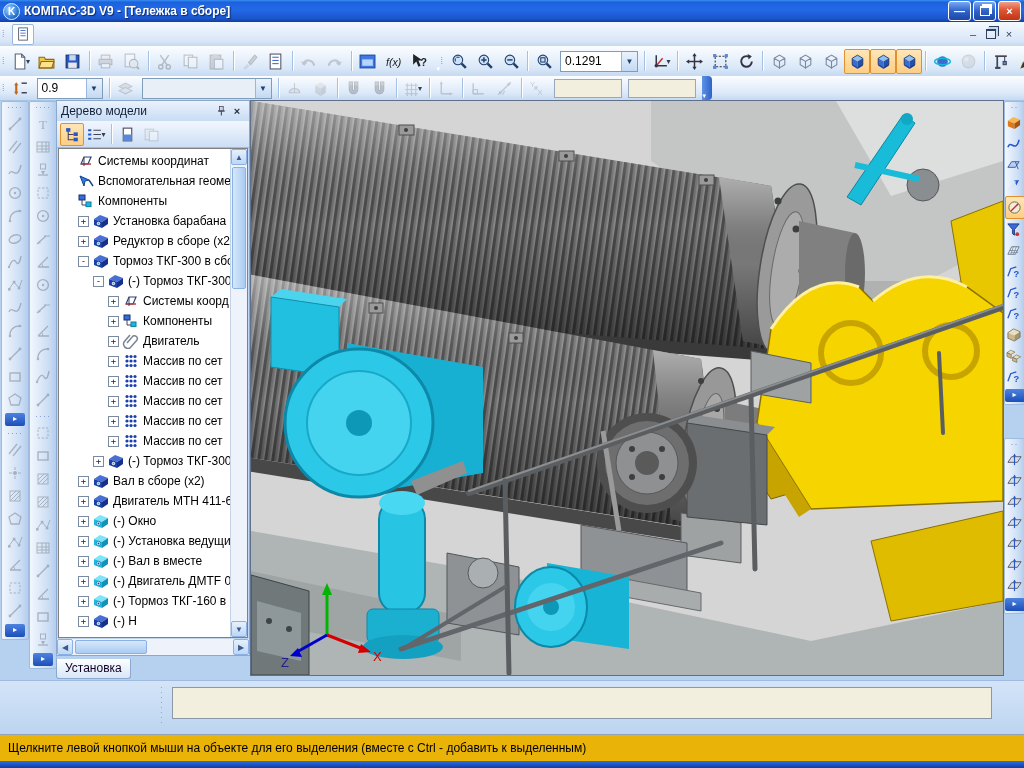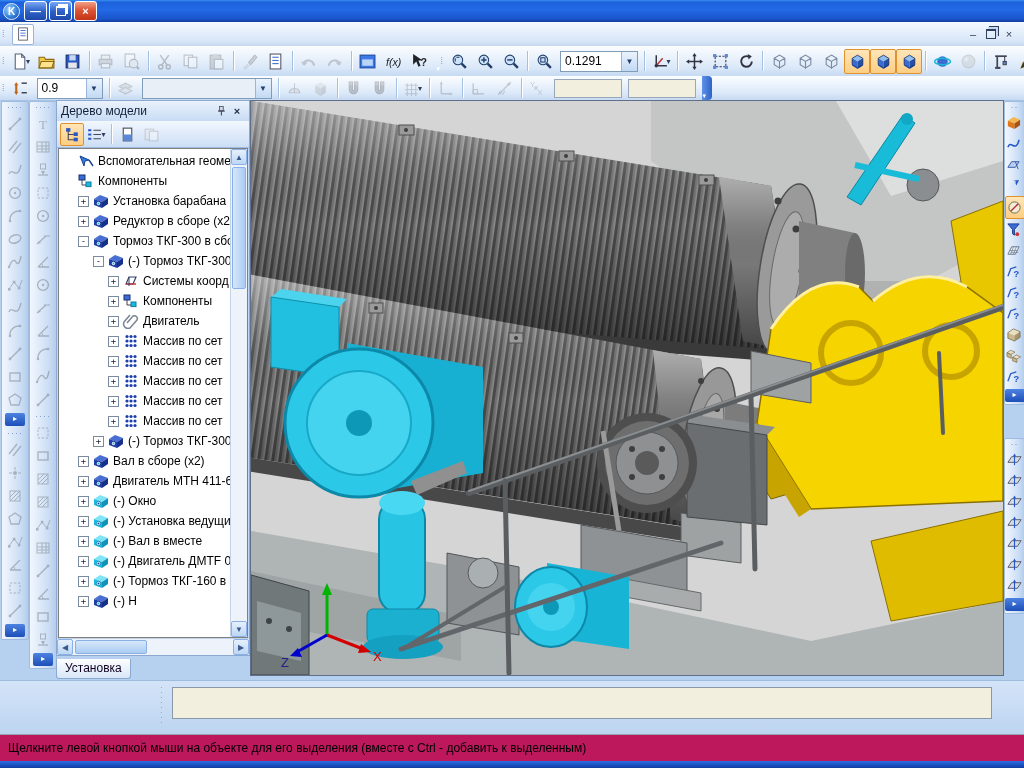--- a/index.html
+++ b/index.html
@@ -82,21 +82,21 @@
   .hthumb{margin:1px 2px;width:70px;height:12px;border:1px solid #8AB0E8;border-radius:2px;background:linear-gradient(180deg,#D6E8FB,#AACBF2)}
   .hspace{flex:1}
   
   .tabrow{position:absolute;left:56px;top:658px;width:948px;height:20px}
   .ptab{display:inline-flex;align-items:center;height:19px;padding:0 8px;font-size:12px;color:#102;
     background:linear-gradient(180deg,#FDFEFF,#D8E6F8);border:1px solid #8AA8D0;border-top:none;border-radius:0 0 3px 3px}
   .propbar{position:absolute;left:0;top:680px;width:1024px;height:54px;
     background:linear-gradient(180deg,#D4E4F8,#BCD4F0);border-top:1px solid #9FBCE0}
   .msgbox{position:absolute;left:172px;top:6px;width:818px;height:30px;background:#F2EFDF;border:1px solid #8A98A8}
   .pbhandle{position:absolute;left:160px;top:4px;height:46px;width:6px;color:#7E96C8;font-size:8px;line-height:5px;overflow:hidden}
-  .statusbar{position:absolute;left:0;top:734px;width:1024px;height:27px;background:#be185d;border-top:1px solid #94A2B4;
+  .statusbar{position:absolute;left:0;top:734px;width:1024px;height:27px;background:#eab308;border-top:1px solid #94A2B4;
     display:flex;align-items:center;font-size:12px;color:#000;padding-left:8px;box-sizing:border-box}
   .botborder{position:absolute;left:0;top:761px;width:1024px;height:7px;
     background:linear-gradient(180deg,#2E6EE0,#1A4FC0 60%,#123E9E)}
   
   .viewport{position:absolute;left:250px;top:100px;width:754px;height:576px;border:1px solid #60708C;box-sizing:border-box;background:#D5D5D5;overflow:hidden}
 </style>
 </head>
 <body>
 
 <svg width="0" height="0" style="position:absolute">
@@ -480,20 +480,21 @@
 <symbol id="s-r-planeop" viewBox="0 0 16 16">
         <path d="M1 11l4-6h10l-4 6z" fill="#D4DCE6" stroke="#556"></path>
         <path d="M8 14V3" stroke="#2858C8" stroke-width="1.2"></path>
         <path d="M8 1.6l1.6 3H6.4z" fill="#2858C8"></path>
       </symbol>
 </defs>
 </svg>
 
 <div class="titlebar">
   <div class="appicon">K</div>
+  <div class="wtitle">КОМПАС-3D V9 - [Тележка в сборе]</div>
   <div class="wbtns">
     <div class="wbtn">—</div>
     <div class="wbtn">
         <span class="restore-glyph"></span>
       </div>
     <div class="wbtn close">×</div>
   </div>
 </div>
 
 <div class="menubar">
@@ -1052,20 +1053,27 @@
         </svg>
       </span>
       <span class="tbtn disabled">
         <svg width="16" height="16">
           <use href="#s-preport"></use>
         </svg>
       </span>
     </div>
   <div class="treebody">
     <div class="treelist" id="tree-list">
+        <div class="trow" style="padding-left: 4px;">
+          <span class="texp none">+</span>
+          <svg width="18" height="16" class="ticon">
+            <use href="#s-t-coord"></use>
+          </svg>
+          <span>Системы координат</span>
+        </div>
         <div class="trow" style="padding-left: 4px;">
           <span class="texp none">+</span>
           <svg width="18" height="16" class="ticon">
             <use href="#s-t-aux"></use>
           </svg>
           <span>Вспомогательная геометрия</span>
         </div>
         <div class="trow" style="padding-left: 4px;">
           <span class="texp none">+</span>
           <svg width="18" height="16" class="ticon">

